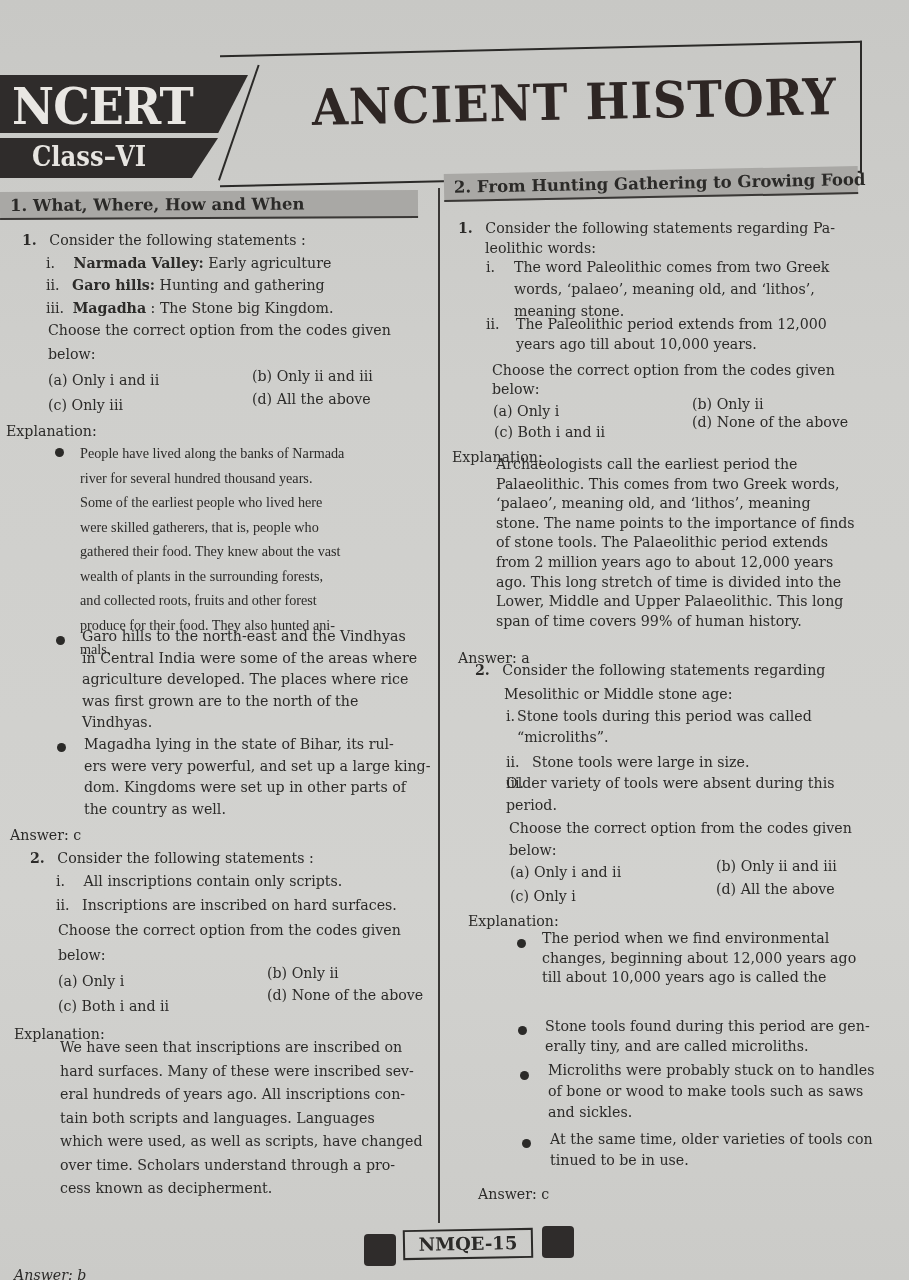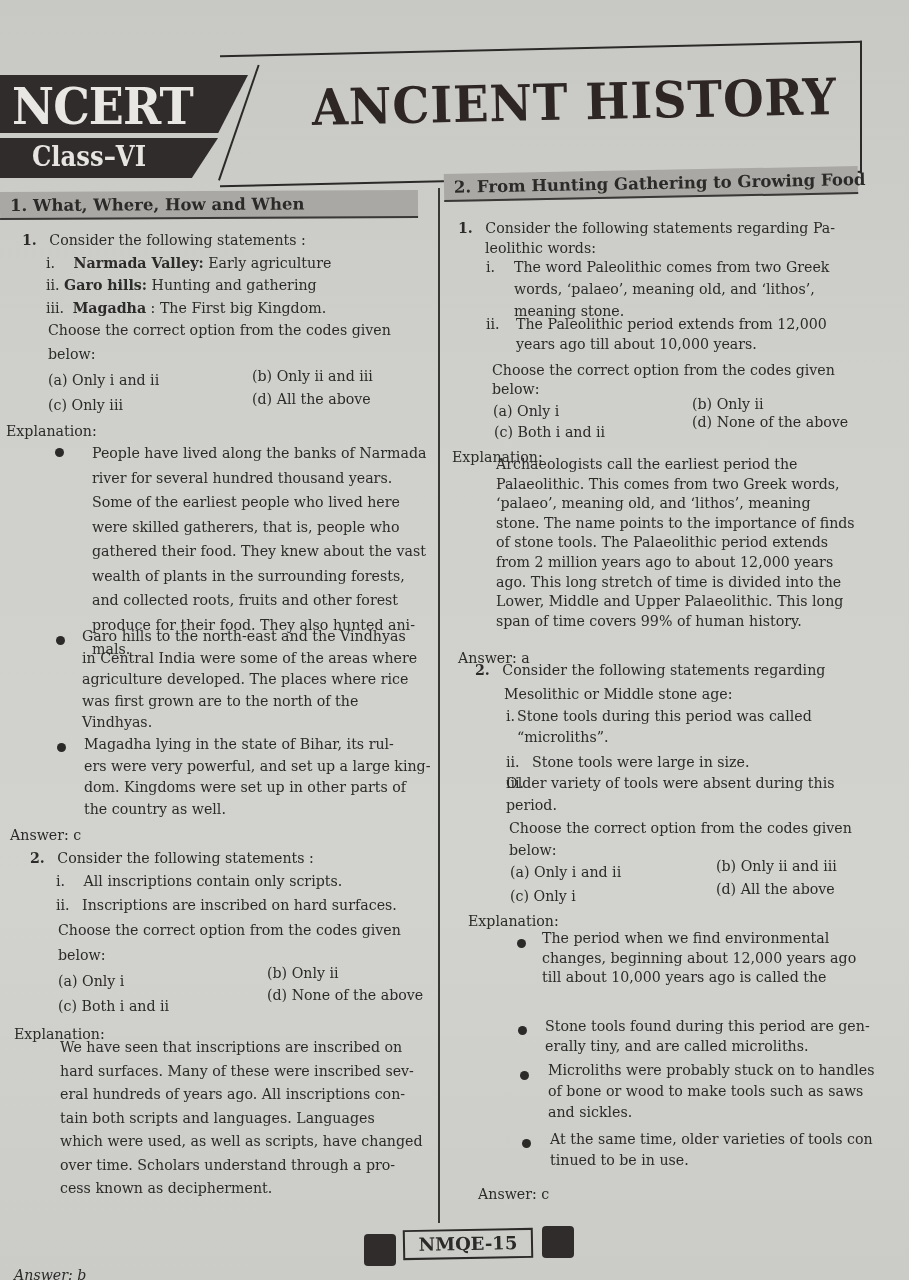--- a/index.html
+++ b/index.html
@@ -114,36 +114,36 @@
     <div class="txt" style="left:22px;top:230px;">
       <span class="qnum">1.</span>
       <span style="margin-left:8px">Consider the following statements :</span>
     </div>
     <div class="txt" style="left:46px;top:253px;">
       <span>i.</span>
       <span class="b" style="margin-left:14px">Narmada Valley:</span><span> Early agriculture</span>
     </div>
     <div class="txt" style="left:46px;top:275px;">
       <span>ii.</span>
-      <span class="b" style="margin-left:0">Garo hills:</span><span> Hunting and gathering</span>
+      <span class="b" style="margin-left:8px">Garo hills:</span><span> Hunting and gathering</span>
     </div>
     <div class="txt" style="left:46px;top:298px;">
       <span>iii.</span>
-      <span class="b" style="margin-left:4px">Magadha</span><span> : The First big Kingdom.</span>
+      <span class="b" style="margin-left:4px">Magadha</span><span> : The Stone big Kingdom.</span>
     </div>
     <div class="txt" style="left:48px;top:320px;">Choose the correct option from the codes given</div>
     <div class="txt" style="left:48px;top:344px;">below:</div>
     <div class="txt" style="left:48px;top:370px;">(a)  Only i and ii</div>
     <div class="txt" style="left:252px;top:366px;">(b)  Only ii and iii</div>
     <div class="txt" style="left:48px;top:395px;">(c)  Only iii</div>
     <div class="txt" style="left:252px;top:389px;">(d)  All the above</div>
     <div class="txt" style="left:6px;top:421px;">Explanation:</div>
 
     <div class="bullet" style="left:55px;top:448px;"></div>
-    <div class="txt" style="left:92px;top:441px;line-height:24.5px;">
+    <div class="txt" style="left:80px;top:441px;line-height:24.5px;font-family:Liberation Serif, serif;">
       <div>People have lived along the banks of Narmada</div>
       <div>river for several hundred thousand years.</div>
       <div>Some of the earliest people who lived here</div>
       <div>were skilled gatherers, that is, people who</div>
       <div>gathered their food. They knew about the vast</div>
       <div>wealth of plants in the surrounding forests,</div>
       <div>and collected roots, fruits and other forest</div>
       <div>produce for their food. They also hunted ani-</div>
       <div>mals.</div>
     </div>

